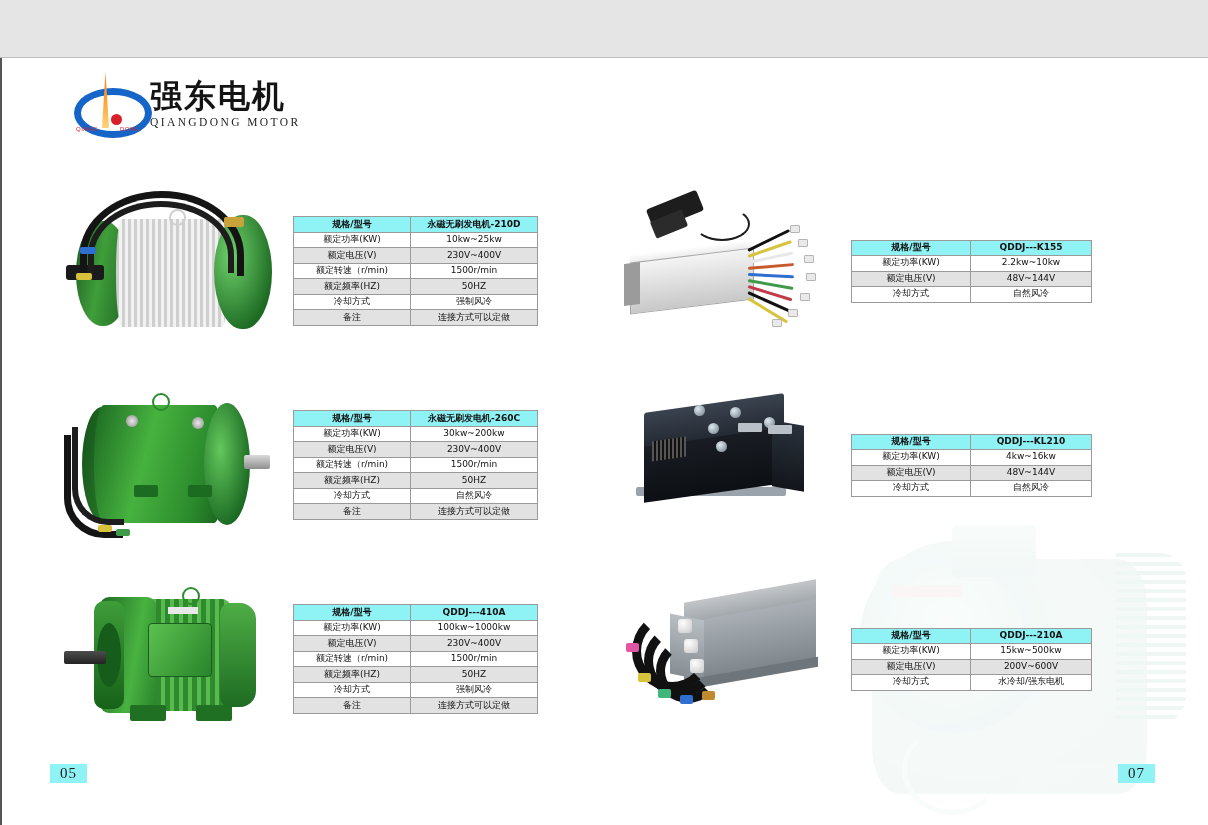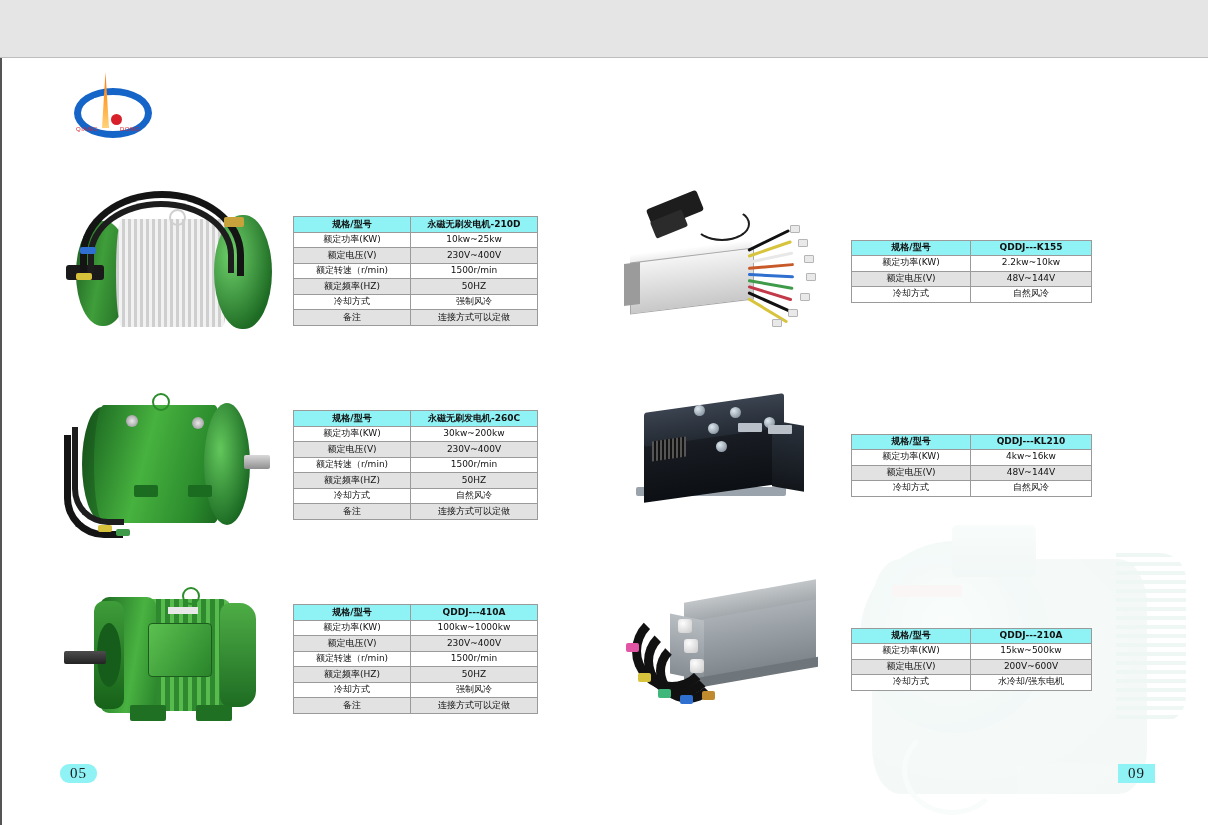--- a/index.html
+++ b/index.html
@@ -100,21 +100,21 @@
   table.spec td.k{width:108px;}
   table.spec td.v{width:118px;margin-top:28px;}
   table.spec tr.head td{background:#8ff2f5;font-weight:bold;}
   table.spec tr.alt td{background:#e2e2e2;}
   table.spec.wide td.k{width:110px;}
   table.spec.wide td.v{width:112px;}
 
   
   .pagenum{position:absolute;bottom:42px;font-family:"Liberation Serif",serif;
     font-size:15px;color:#1b1b1b;background:#8ff2f5;padding:1px 10px;letter-spacing:1px;}
-  .pg-left{left:58px;border-radius:9px;}
+  .pg-left{left:48px;}
   .pg-right{right:55px;}
 
   
   
   .m1-cap-l{position:absolute;left:12px;top:32px;width:54px;height:105px;border-radius:26px/52px;
     background:linear-gradient(100deg,#1d5d22,#3f9e3a 45%,#1e6322);}
   .m1-body{position:absolute;left:52px;top:30px;width:112px;height:108px;
     background:repeating-linear-gradient(to right,#cfcfcf 0 3px,#f2f2f2 3px 6px);
     border-radius:6px/52px;}
   .m1-cap-r{position:absolute;left:150px;top:26px;width:58px;height:114px;border-radius:28px/57px;
@@ -238,20 +238,24 @@
     <div class="brand">
       <div class="brand-mark">
         <div class="bm-swoosh"></div>
         <div class="bm-gap"></div>
         <div class="bm-flame"></div>
         <div class="bm-dot"></div>
         <div class="bm-sub">
           <span>QIANG</span>
           <span>DONG</span>
         </div>
+      </div>
+      <div class="brand-text">
+        <div class="brand-cn">强东电机</div>
+        <div class="brand-en">QIANGDONG  MOTOR</div>
       </div>
     </div>
 
 
     <div class="col col-left">
 
       <div class="row">
         <div class="photo">
           <div class="m1-cap-l"></div>
             <div class="m1-body"></div>
@@ -518,16 +522,16 @@
           <tr>
             <td class="k">冷却方式</td>
             <td class="v">水冷却/强东电机</td>
               </tr>
         </tbody>
           </table>
       </div>
     </div>
 
     <div class="pagenum pg-left">05</div>
-    <div class="pagenum pg-right">09</div>
+    <div class="pagenum pg-right">07</div>
 
   </div>
 </div>
 
 </body></html>

